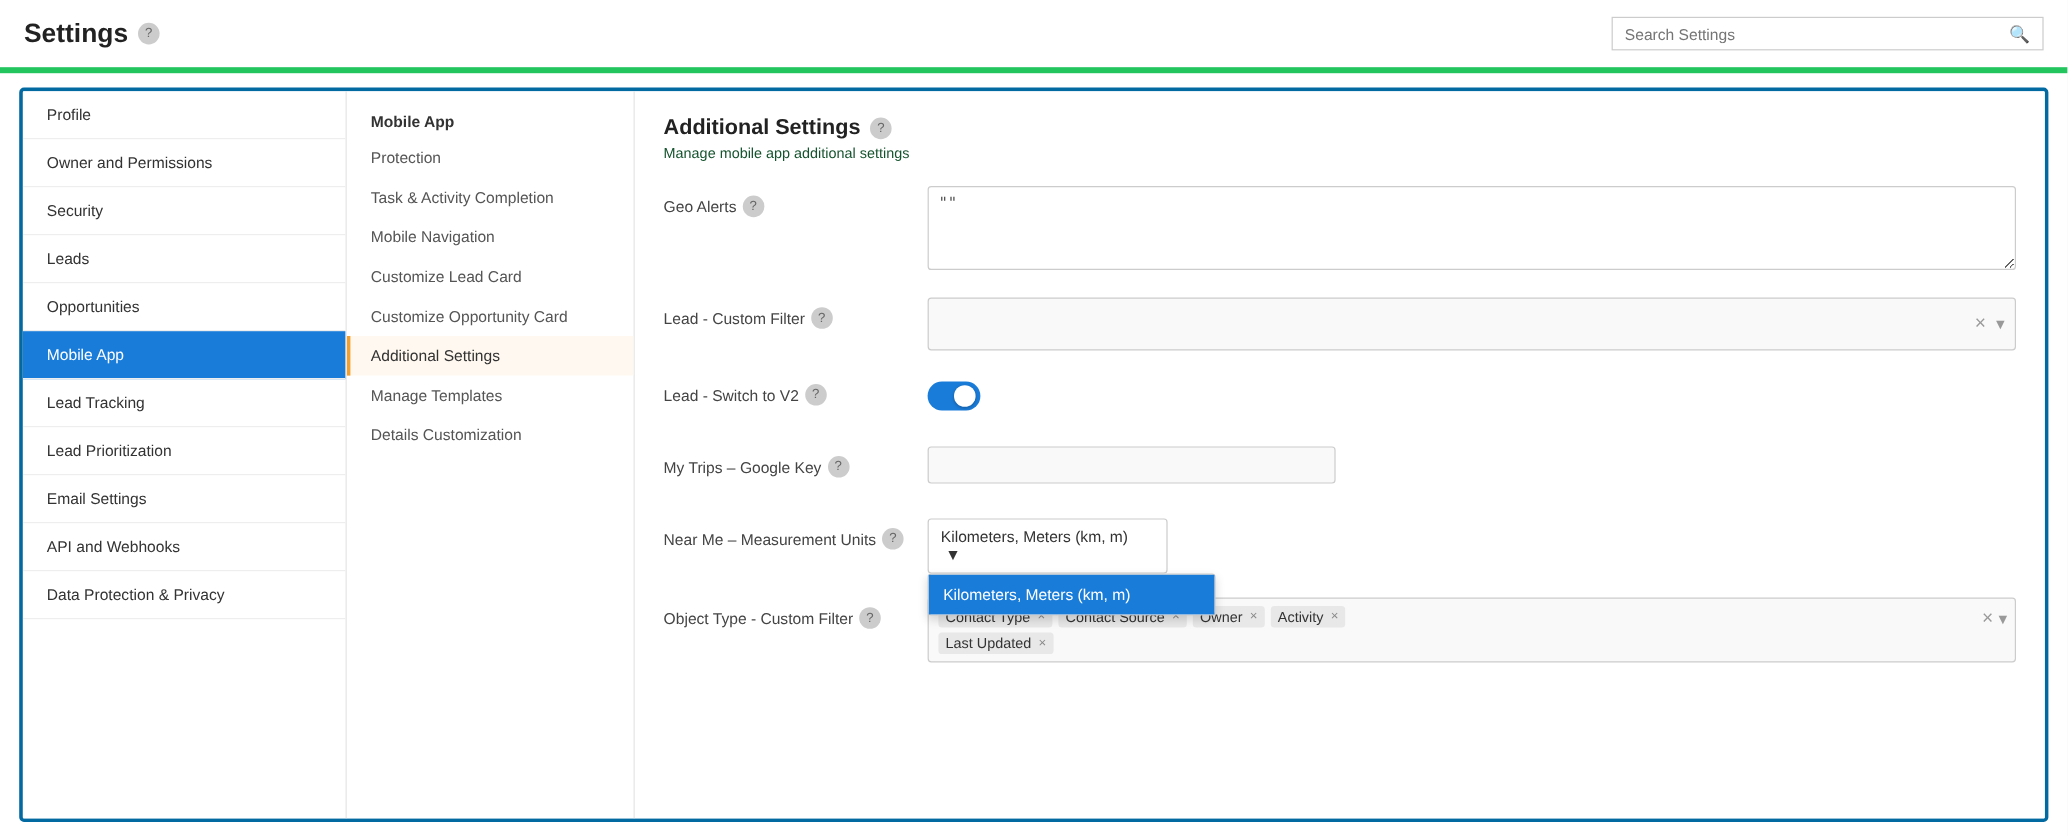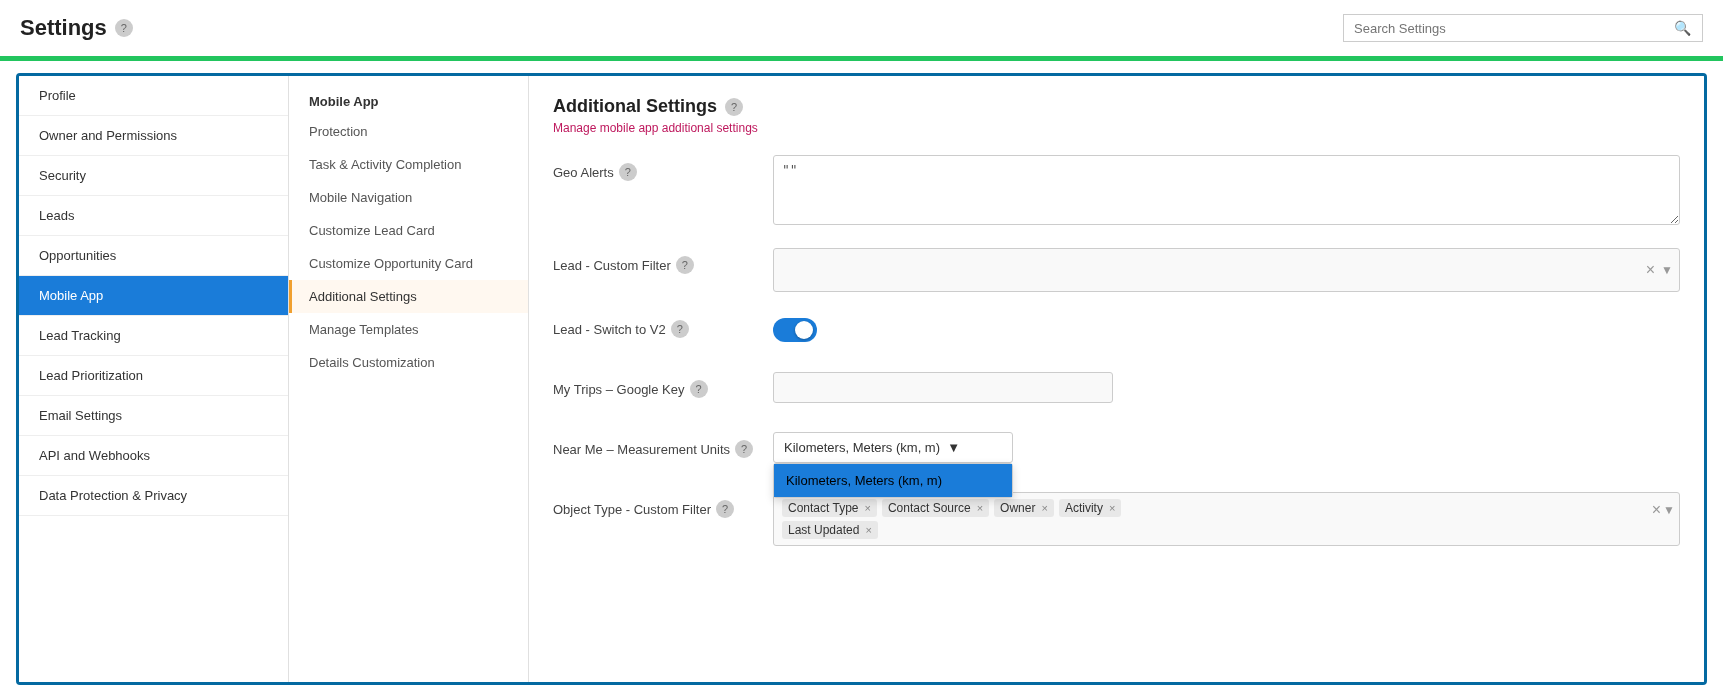--- a/index.html
+++ b/index.html
@@ -27,21 +27,21 @@
     
     .secondary-nav { width: 240px; border-right: 1px solid #e0e0e0; background: #fff; overflow-y: auto; flex-shrink: 0; padding-top: 8px; }
     .secondary-nav-title { padding: 10px 20px 6px; font-weight: 600; font-size: 13px; color: #333; }
     .secondary-nav-item { padding: 9px 20px; cursor: pointer; color: #555; font-size: 13px; }
     .secondary-nav-item.active { background: #fff8f0; border-left: 3px solid #f0a030; color: #333; font-weight: 500; padding-left: 17px; }
 
     
     .content { flex: 1; background: #fff; overflow-y: auto; padding: 20px 24px; }
     .content-header { display: flex; align-items: center; gap: 8px; margin-bottom: 4px; }
     .content-title { font-size: 18px; font-weight: 600; color: #222; }
-    .content-subtitle { font-size: 12px; color: #be185d; margin-bottom: 20px; }
+    .content-subtitle { font-size: 12px; color: #14532d; margin-bottom: 20px; }
 
     
     .setting-row { display: flex; align-items: flex-start; margin-bottom: 20px; min-height: 40px; }
     .setting-label { width: 220px; flex-shrink: 0; padding-top: 8px; color: #444; font-size: 13px; display: flex; align-items: center; gap: 5px; }
     .setting-control { flex: 1; }
 
     
     .setting-textarea { width: 100%; height: 70px; border: 1px solid #ccc; border-radius: 3px; padding: 6px 8px; font-size: 13px; resize: vertical; color: #555; }
 
     
@@ -56,26 +56,26 @@
     .toggle input { opacity: 0; width: 0; height: 0; }
     .toggle-slider { position: absolute; cursor: pointer; top: 0; left: 0; right: 0; bottom: 0; background: #1a7cd9; border-radius: 24px; transition: 0.3s; }
     .toggle-slider:before { position: absolute; content: ""; height: 18px; width: 18px; left: 22px; bottom: 3px; background: white; border-radius: 50%; transition: 0.3s; box-shadow: 0 1px 3px rgba(0,0,0,0.3); }
 
     
     .text-input { width: 100%; border: 1px solid #ccc; border-radius: 3px; padding: 7px 10px; font-size: 13px; color: #555; background: #f9f9f9; }
     .text-input-short { width: 340px; }
 
     
     .dropdown-container { position: relative; display: inline-block; }
-    .dropdown-select { border: 1px solid #ccc; border-radius: 3px; padding: 7px 30px 7px 10px; font-size: 13px; color: #333; background: #fff; cursor: pointer; width: 240px; appearance: none; -webkit-appearance: none; }
+    .dropdown-select { border: 1px solid #ccc; border-radius: 3px; padding: 7px 30px 7px 10px; font-size: 13px; color: #333; background: #fff; cursor: pointer; width: 200px; appearance: none; -webkit-appearance: none; }
 
     
     .dropdown-popup { position: absolute; top: 100%; left: 0; width: 240px; border: 1px solid #ccc; border-radius: 3px; background: #fff; box-shadow: 0 3px 8px rgba(0,0,0,0.15); z-index: 100; }
     .dropdown-option { padding: 9px 12px; cursor: pointer; font-size: 13px; color: #333; }
-    .dropdown-option.selected { background: #1a7cd9; color: #000000; }
+    .dropdown-option.selected { background: #1a7cd9; color: #ffffff; }
 
     
     .tag { display: inline-flex; align-items: center; background: #e8e8e8; border-radius: 3px; padding: 2px 6px; font-size: 12px; color: #333; gap: 4px; }
     .tag-x { cursor: pointer; color: #888; font-size: 11px; margin-left: 2px; }
     .object-filter-box { border: 1px solid #ccc; border-radius: 3px; background: #f9f9f9; padding: 6px 8px; flex: 1; position: relative; }
     .tags-line { display: flex; flex-wrap: wrap; gap: 5px; margin-bottom: 4px; align-items: center; }
     .tags-line2 { display: flex; flex-wrap: wrap; gap: 5px; align-items: center; margin-top: 4px; }
     .filter-controls { position: absolute; right: 4px; top: 8px; display: flex; align-items: center; gap: 2px; }
     .filter-x { color: #999; cursor: pointer; font-size: 16px; }
     .filter-arrow { color: #999; cursor: pointer; font-size: 12px; }

